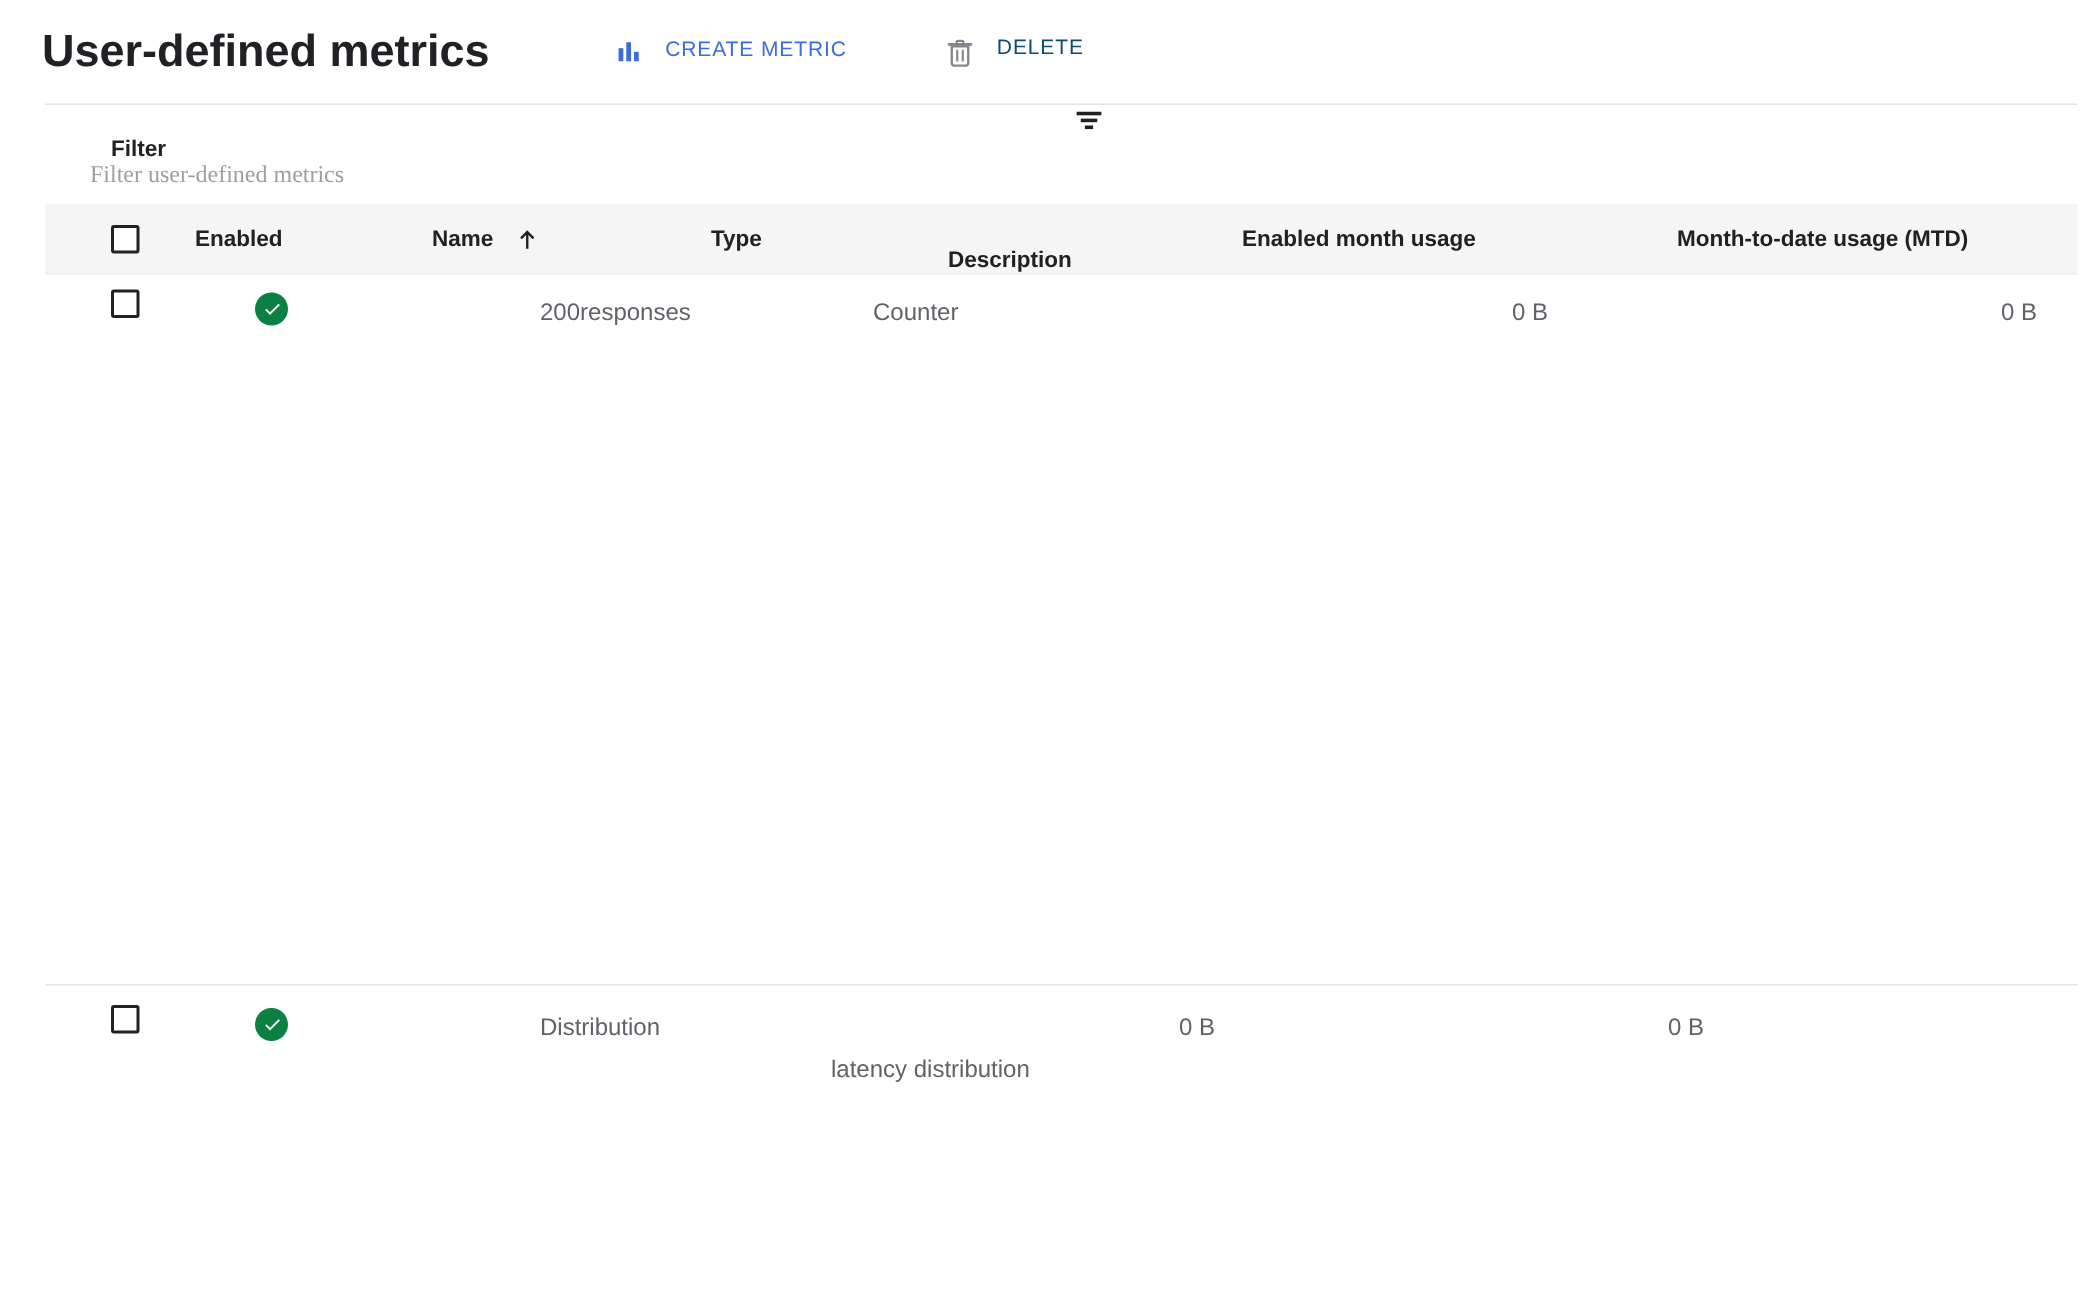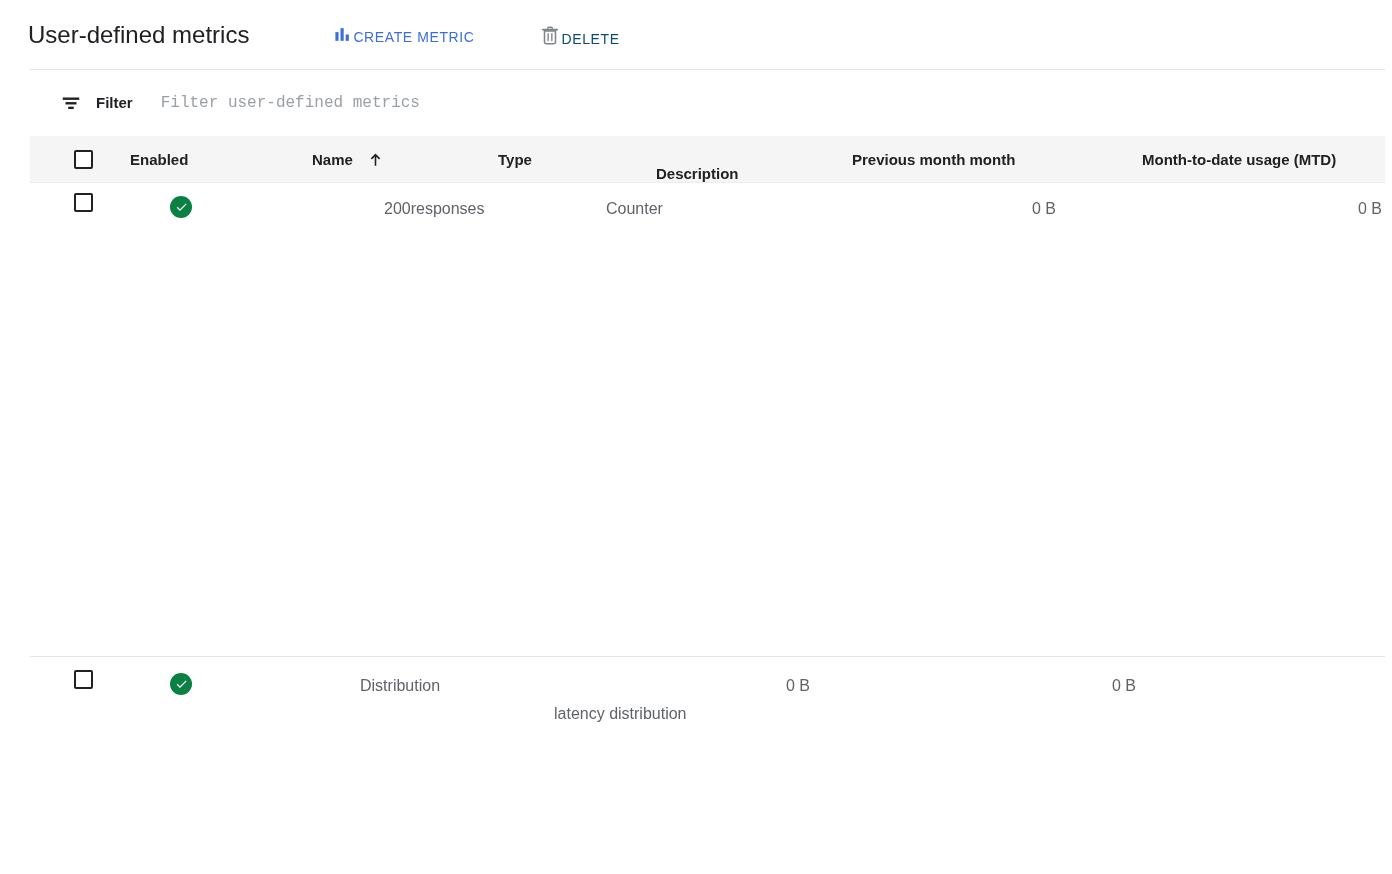--- a/index.html
+++ b/index.html
@@ -23,30 +23,30 @@
 
   
   .titlebar {
     height: 69px;
     display: flex;
     align-items: center;
     padding-left: 28px;
     background: #ffffff;
   }
   .page-title {
-    font-size: 24px;
-    font-weight: 400;
+    font-size: 30px;
+    font-weight: 700;
     color: #202124;
     letter-spacing: 0;
     white-space: nowrap;
   }
   .action-btn {
     display: flex;
-    align-items: flex-end;
-    gap: 1px;
+    align-items: flex-start;
+    gap: 14px;
     border: none;
     background: transparent;
     padding: 6px 8px;
     cursor: pointer;
     font-family: "Liberation Sans", sans-serif;
     font-size: 14px;
     font-weight: 500;
     letter-spacing: .6px;
     white-space: nowrap;
   }
@@ -63,36 +63,35 @@
     right: 7px;
     height: 1px;
     background: #e4e4e4;
   }
   .divider.top { top: 69px; }
 
   
   .filterbar {
     height: 67px;
     display: flex;
-    align-items: center;
     padding-left: 60px;
     background: #ffffff;
+    flex-direction: column;
   }
   .filter-label {
     font-size: 15px;
     font-weight: 700;
     color: #202124;
     margin-left: 14px;
   }
   .filter-input {
-    margin-left: 28px;
     border: none;
     outline: none;
     background: transparent;
-    font-family: Liberation Mono, monospace;
+    font-family: Liberation Serif, serif;
     font-size: 16px;
     color: #5f6368;
     width: 620px;
     padding: 0;
   }
   .filter-input::placeholder { color: #9aa0a6; }
 
   
   .table {
     position: absolute;
@@ -122,21 +121,21 @@
   .td {
     font-size: 16px;
     font-weight: 400;
     color: #5f6368;
     line-height: 32px;
   }
 
   
   .c-check { width: 100px; flex: 0 0 100px; display: flex; justify-content: center; padding-left: 6px;}
   .c-enabled { width: 158px; flex: 0 0 158px; }
-  .c-name { width: 186px; flex: 0 0 186px; margin-left: 24px; }
+  .c-name { width: 186px; flex: 0 0 186px; }
   .c-type { width: 158px; flex: 0 0 158px; }
   .c-desc { width: 196px; flex: 0 0 196px; margin-top: 28px; }
   .c-prev { width: 290px; flex: 0 0 290px; }
   .c-mtd { flex: 1 1 auto; }
 
   .tbody-row { padding-top: 10px; padding-bottom: 10px; gap: 36px; }
   .tbody-row.r1 { height: 473px; }
   .tbody-row.r2 { height: 240px; border-top: 1px solid #e4e4e4; padding-top: 13px; }
 
   
@@ -221,21 +220,21 @@
       <div class="th c-name">
         <span>Name</span>
         <span class="sort-arrow">
           <svg width="19" height="19" viewBox="0 0 24 24" aria-hidden="true">
             <path d="M12 4.5l6 6-1.5 1.5L13 8.5V20h-2V8.5l-3.5 3.5L6 10.5l6-6z" fill="#202124"></path>
           </svg>
         </span>
       </div>
       <div class="th c-type">Type</div>
       <div class="th c-desc">Description</div>
-      <div class="th c-prev">Previous month month</div>
+      <div class="th c-prev">Enabled month usage</div>
       <div class="th c-mtd">Month-to-date usage (MTD)</div>
     </div>
 
     <div class="row tbody-row r1">
       <div class="td c-check">
         <span class="checkbox"></span>
       </div>
       <div class="td c-enabled">
         <span class="badge-ok">
           <svg width="15" height="15" viewBox="0 0 24 24" aria-hidden="true">

